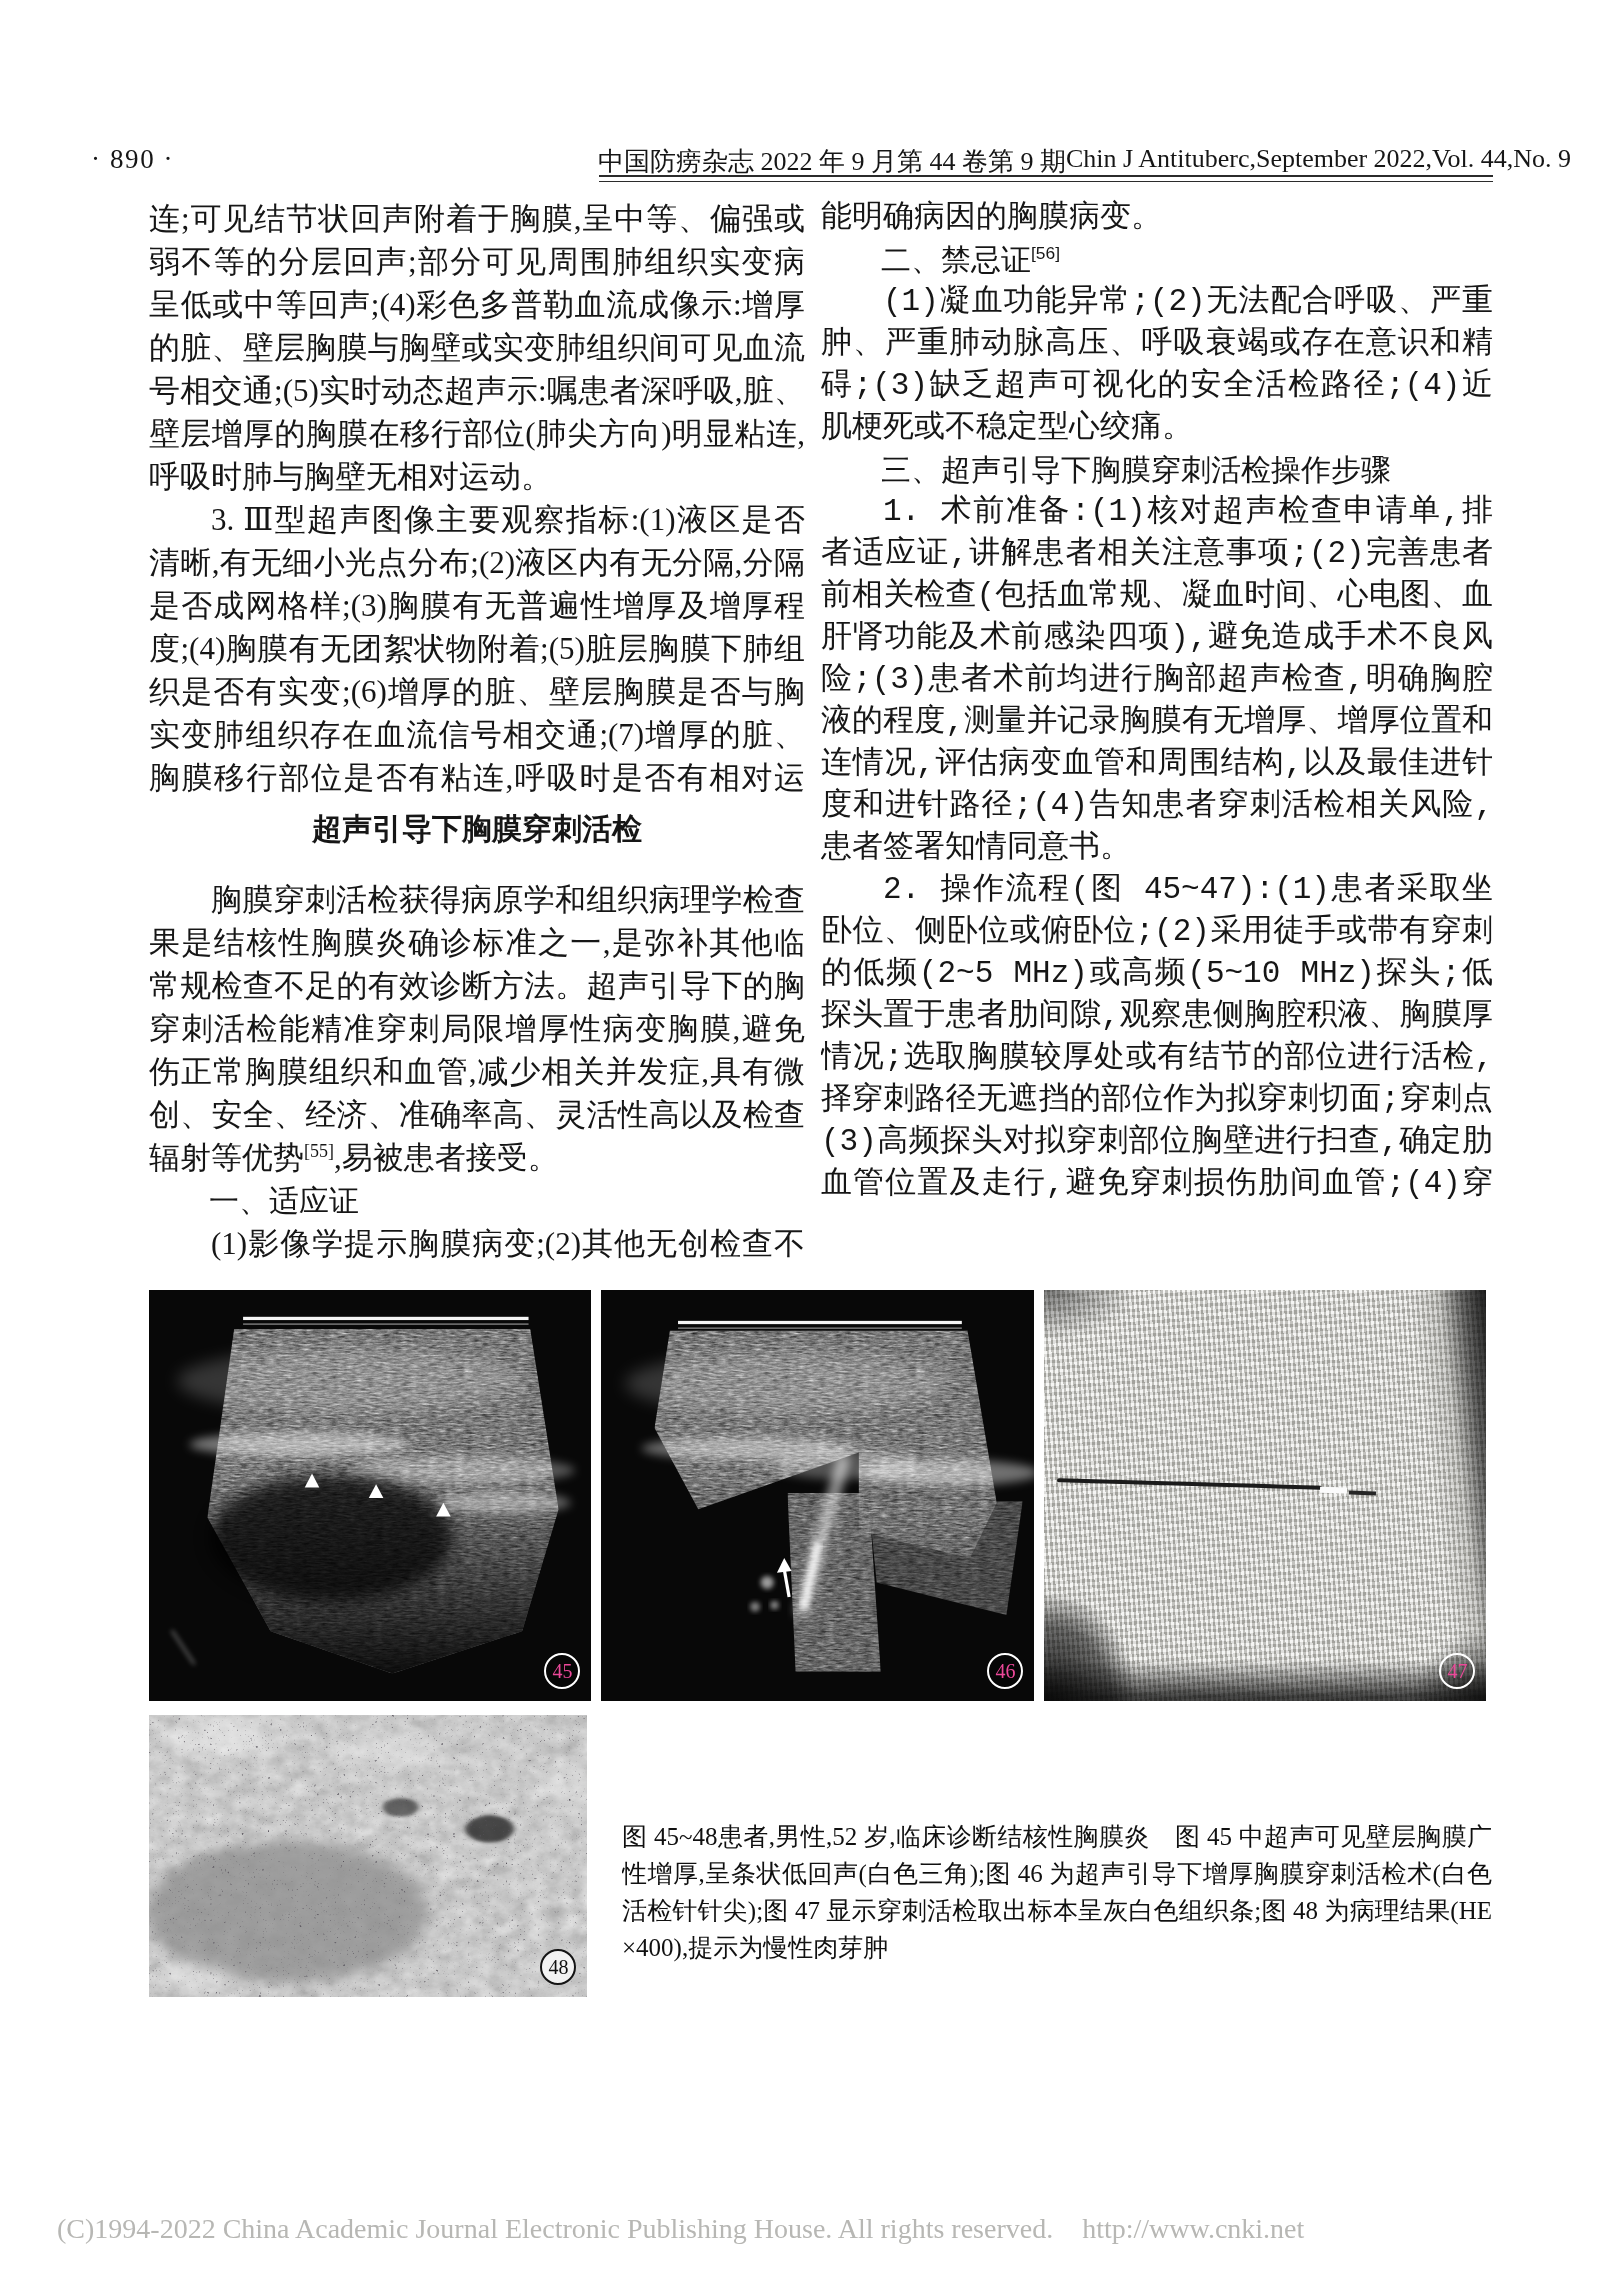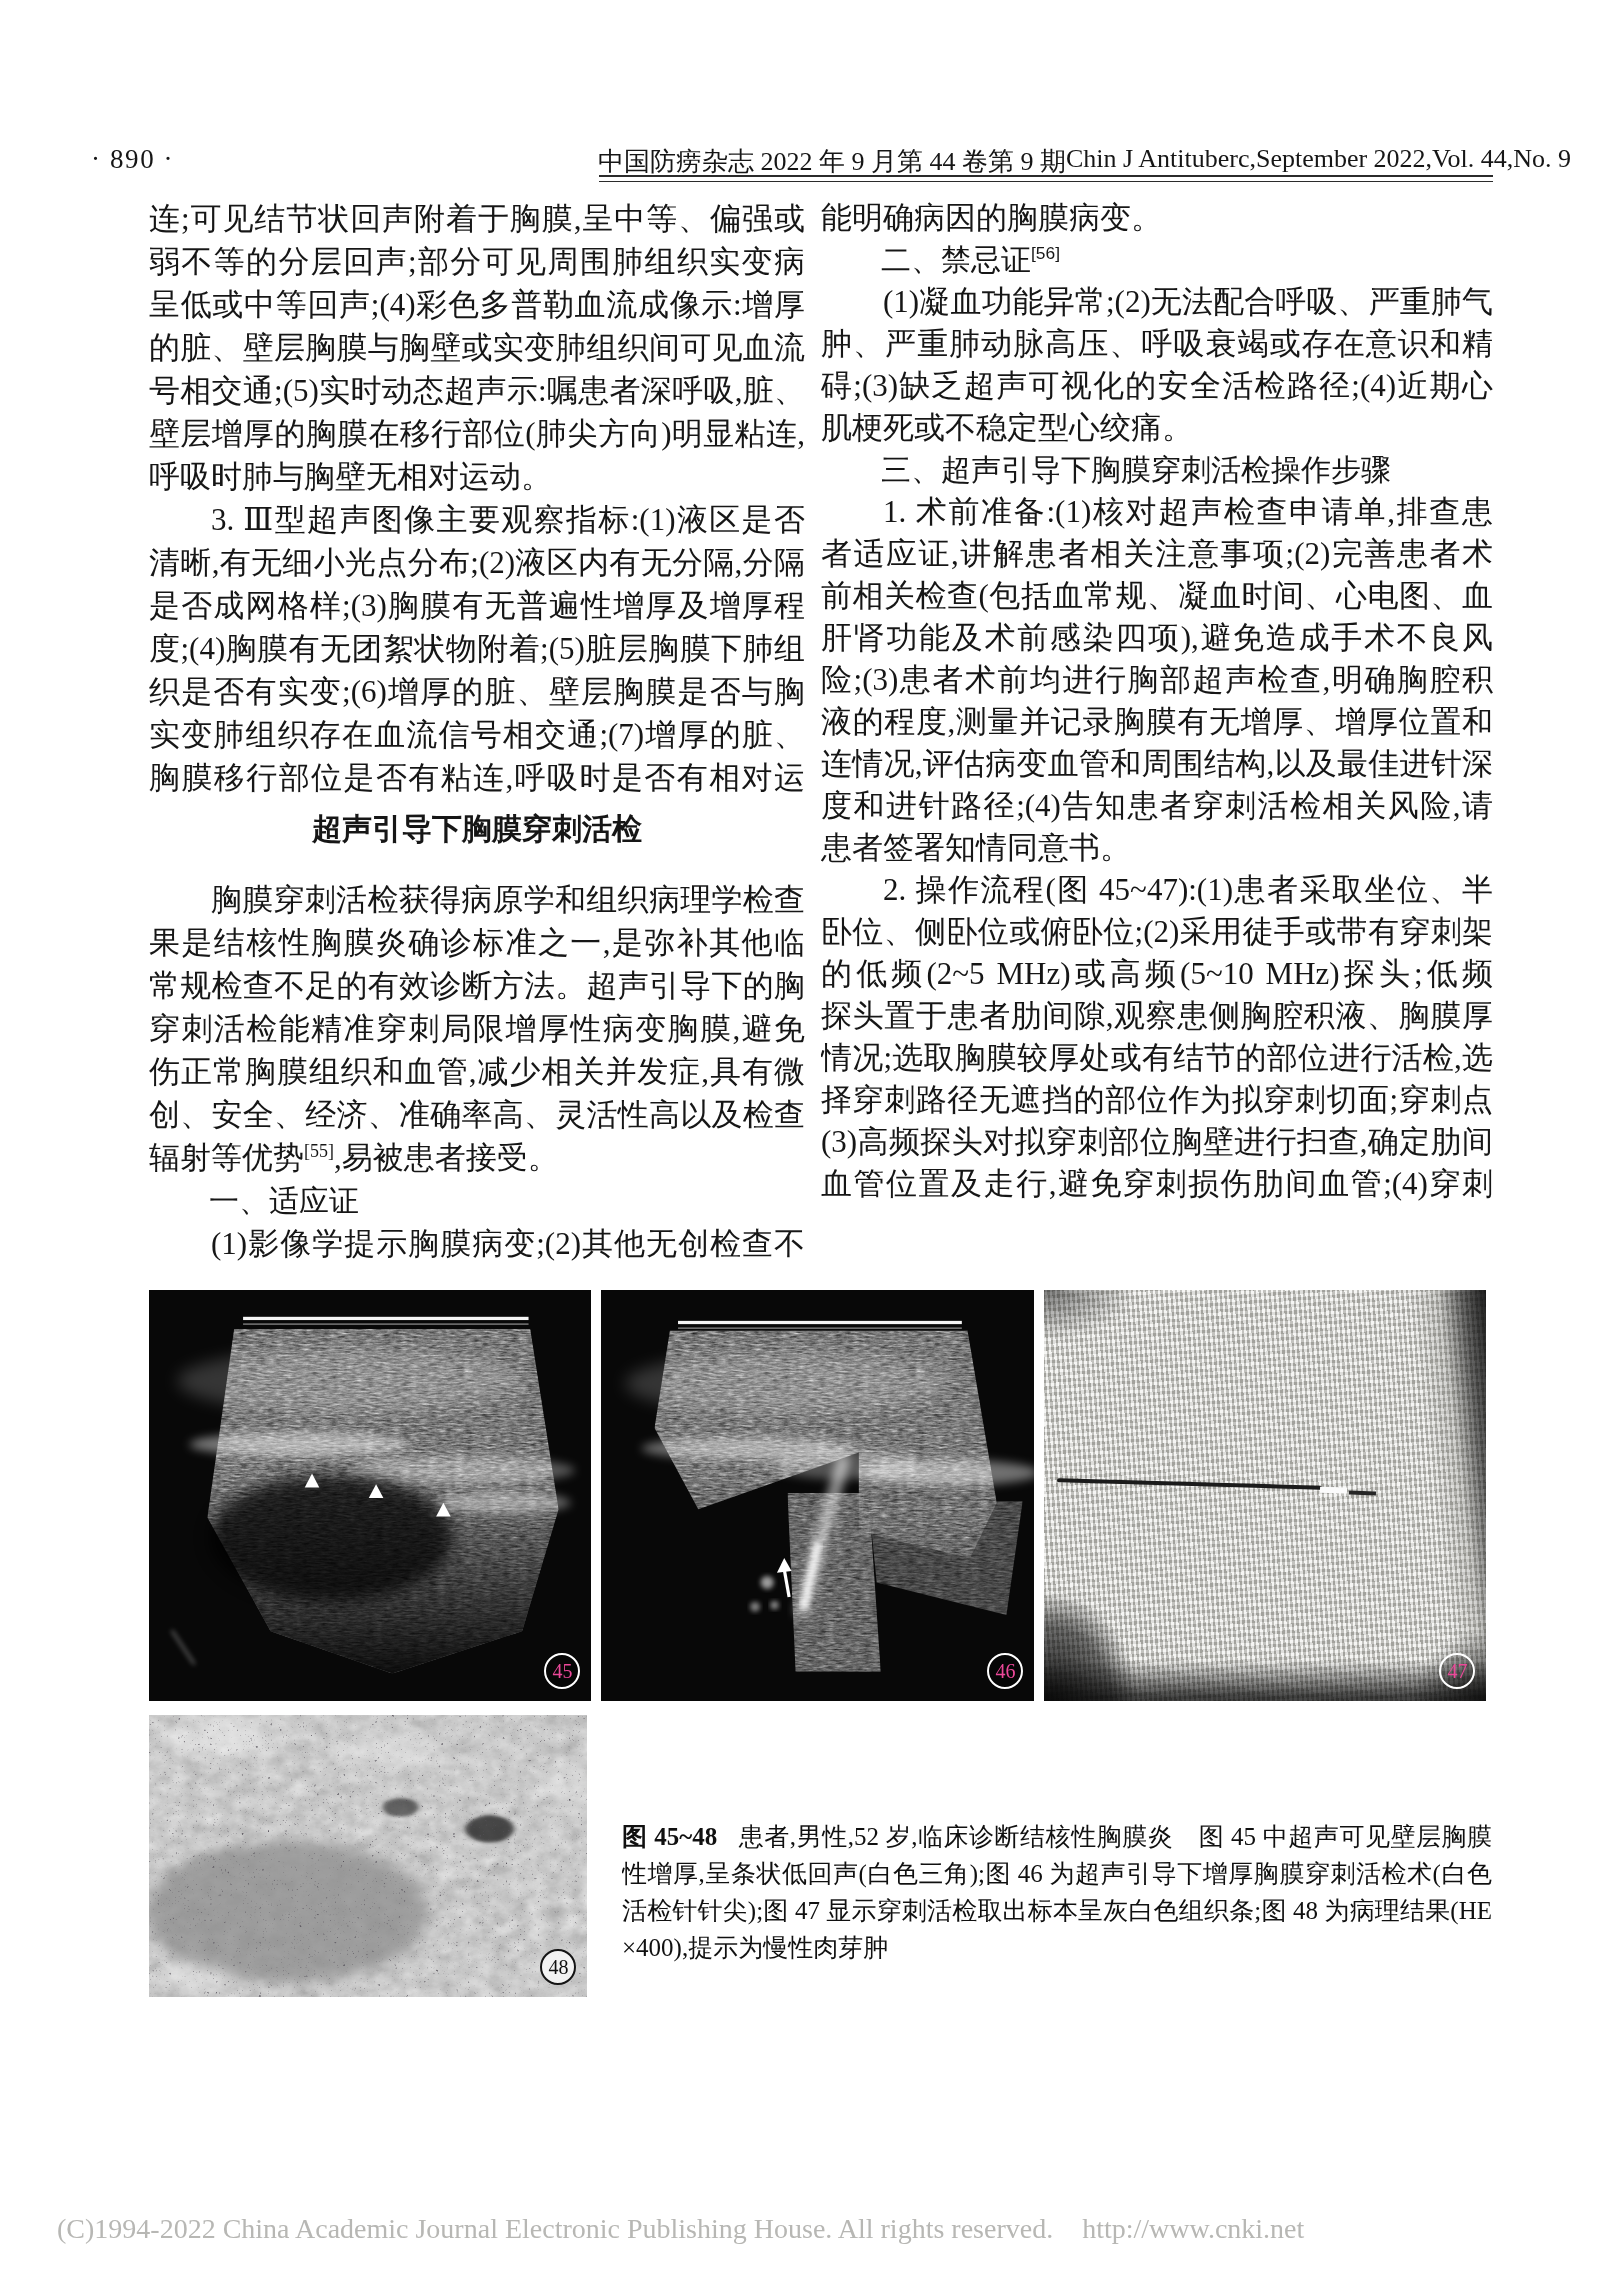--- a/index.html
+++ b/index.html
@@ -12,21 +12,21 @@
          display:flex;justify-content:space-between;white-space:nowrap;}
   .hrule{position:absolute;left:599px;top:175px;width:894px;height:4px;
          border-top:2.4px solid #2b2b2b;border-bottom:1.6px solid #2b2b2b;}
 
   
   .col{position:absolute;top:197px;}
   .col-left{left:149px;width:656px;}
   .col-right{left:821px;width:672px;}
   .ln{font-size:31px;height:43px;line-height:43px;text-align:justify;text-align-last:justify;
       overflow:hidden;}
-  .col-right .ln{height:42px;line-height:42px;}
+  .col-right .ln{height:42px;line-height:42px;font-family:Liberation Mono, monospace;}
   .ln.e{text-align-last:left;}
   .ln.jf{text-indent:2em;}
   .ln.h{text-align-last:left;text-indent:2em;font-weight:400;
         font-family:"Liberation Sans","DejaVu Sans",sans-serif;font-size:30px;}
   .ln.hc{text-align:right;text-align-last:center;text-indent:0;font-weight:700;
         font-family:"Liberation Sans","DejaVu Sans",sans-serif;font-size:30px;margin:8px 0 28px;}
   sup.ref{font-size:0.58em;vertical-align:super;line-height:0;}
 
   
   .panel{position:absolute;overflow:hidden;}
@@ -58,21 +58,21 @@
                transform:rotate(1.6deg);border-radius:2.4px;}
   .needle-white{position:absolute;left:62.5%;top:48%;width:6%;height:5.7px;background:#fbfbfb;
                transform:rotate(1.6deg);}
   .needle-tip{position:absolute;left:69%;top:49%;width:6%;height:4px;background:#262626;
                transform:rotate(2.4deg);}
 
   
   .caption{position:absolute;left:622px;top:1818px;width:870px;font-size:25px;color:#101010;}
   .cap-ln{height:37px;line-height:37px;text-align:justify;text-align-last:justify;overflow:hidden;}
   .cap-ln.last{text-align-last:left;}
-  .cap-label{font-weight:700;margin-right:21px;}
+  .cap-label{font-weight:400;}
 
   
   .footer{position:absolute;left:57px;top:2213px;font-size:28px;color:#b7b7b4;white-space:nowrap;}
   .footer .furl{margin-left:22px;}
 
   .hiddefs{position:absolute;width:0;height:0;overflow:hidden;}
 </style>
 </head>
 <body>
 

